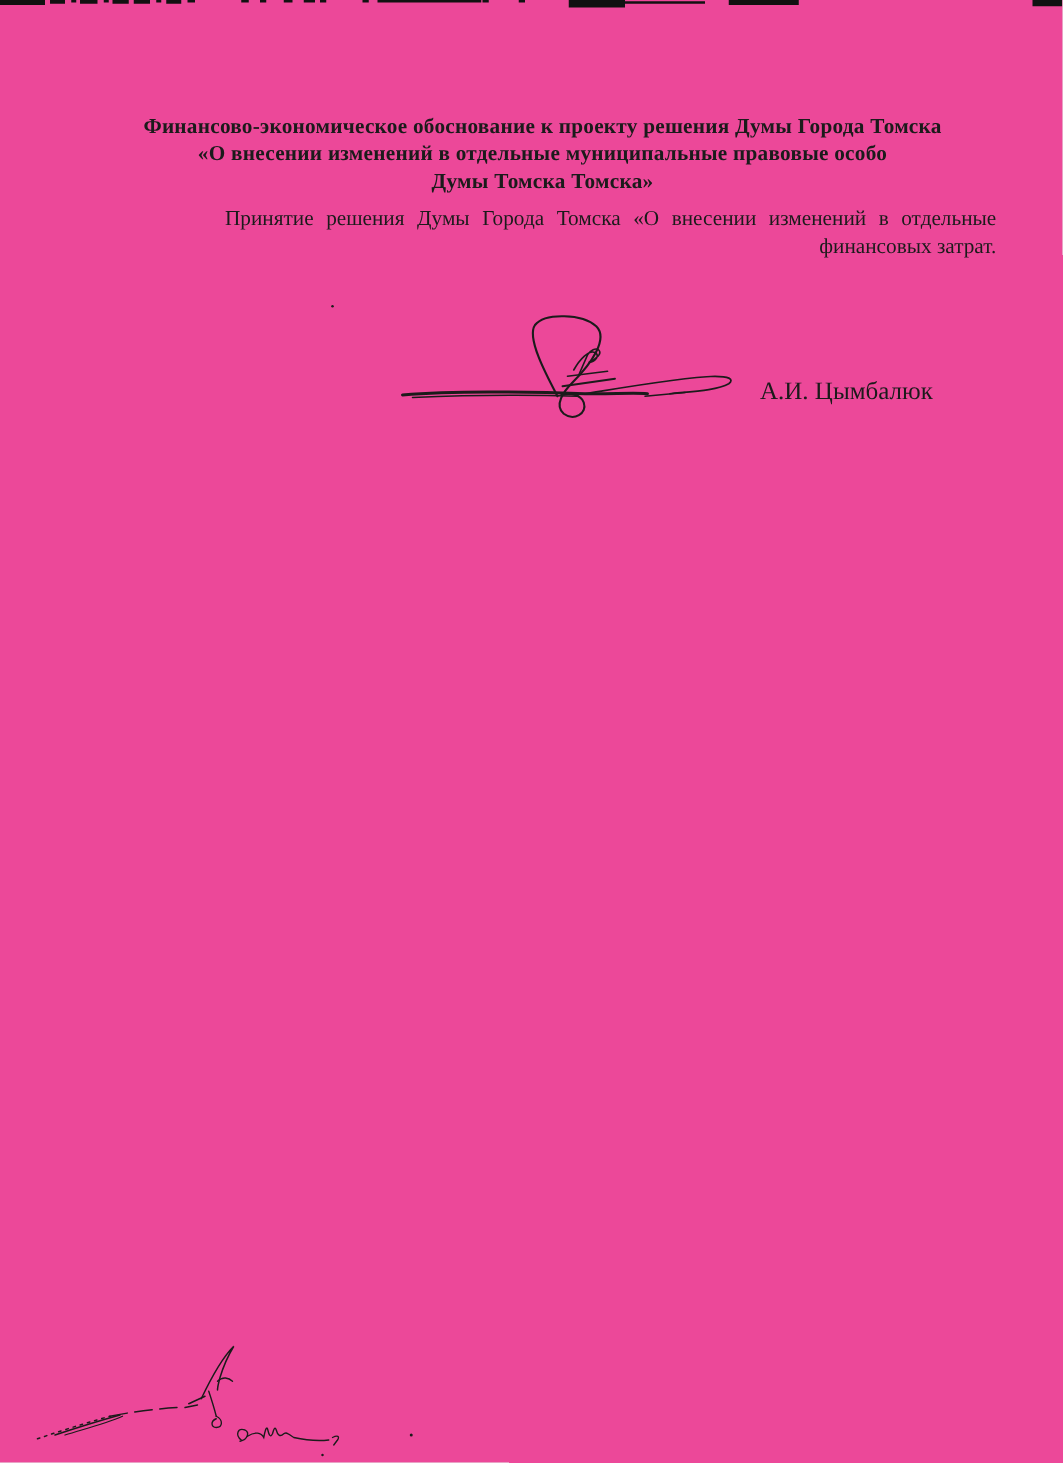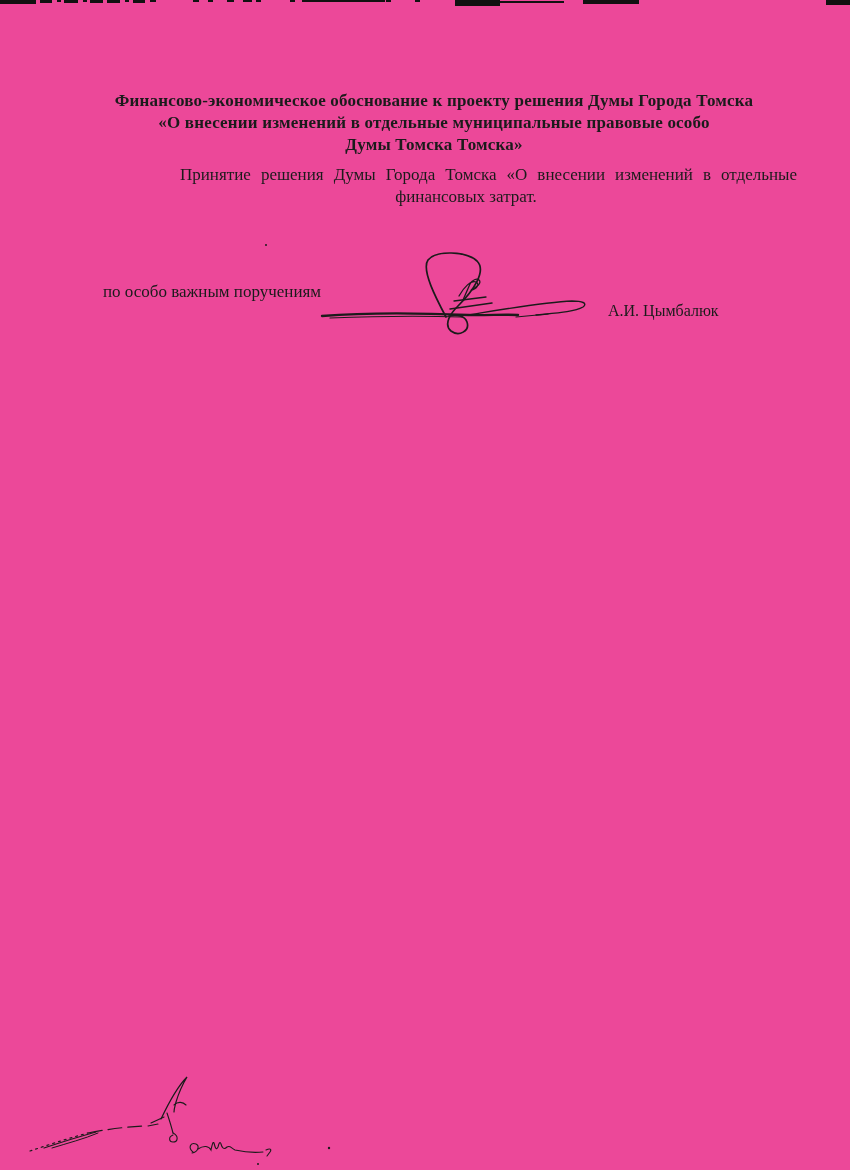--- a/index.html
+++ b/index.html
@@ -20,48 +20,47 @@
     position:absolute;left:100px;top:90px;width:668px;
     text-align:center;font-weight:bold;font-size:17px;line-height:22px;
     letter-spacing:0.2px;
   }
   .body-par{
     position:absolute;left:103px;top:164px;width:662px;
     font-size:17px;line-height:22px;margin-left:32px;
   }
   .jline{text-align:justify;text-align-last:justify;}
   .indent{text-indent:45px;}
-  .lline{text-align:center;}
+  .lline{text-align:right;}
   .sig-left{
     position:absolute;left:103px;top:281px;width:260px;
     font-size:17px;line-height:22px;white-space:nowrap;
   }
   .sig-name{
     position:absolute;left:608px;top:302px;
-    font-size:16px;white-space:nowrap;
+    font-size:20px;white-space:nowrap;
   }
 </style>
 </head>
 <body>
 
 <div class="page">
 
   <div class="title">
     <div>Финансово-экономическое обоснование к проекту решения Думы Города Томска</div>
     <div>«О внесении изменений в отдельные муниципальные правовые особо</div>
     <div>Думы Томска Томска»</div>
   </div>
 
   <div class="body-par">
     <div class="jline indent">Принятие решения Думы Города Томска «О внесении изменений в отдельные</div>
     <div class="lline">финансовых затрат.</div>
   </div>
 
   <div class="sig-left">
-    <div>по особо важным поручениям</div>
   </div>
 
   <div class="sig-name">А.И. Цымбалюк</div>
 
   <svg class="ink-overlay" viewBox="0 0 850 1170" xmlns="http://www.w3.org/2000/svg">
 
     <g fill="#111111">
       <rect x="0" y="0" width="36" height="4"></rect>
       <rect x="40" y="0" width="12" height="3"></rect>
       <rect x="57" y="0" width="4" height="2"></rect>

